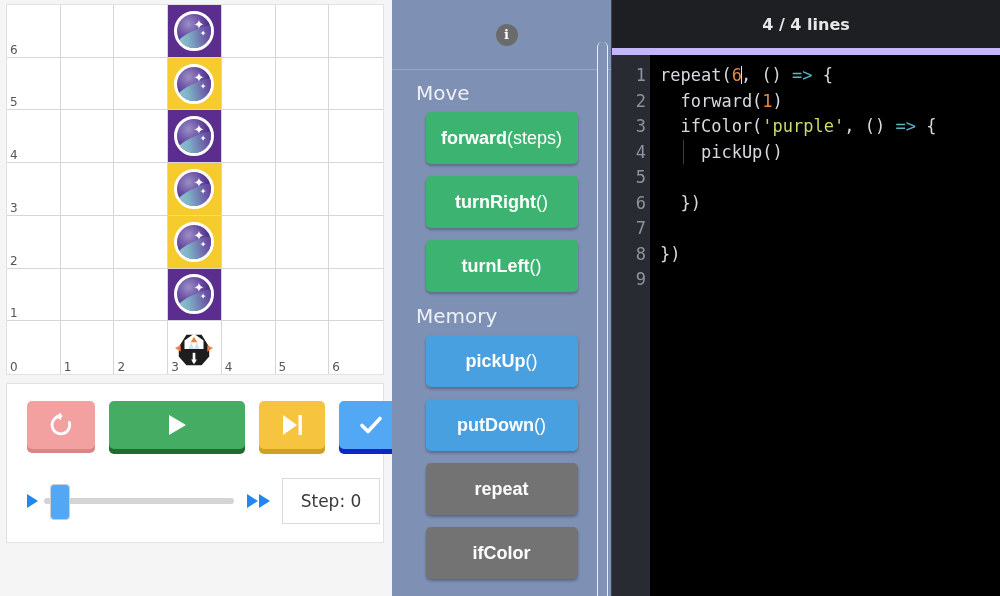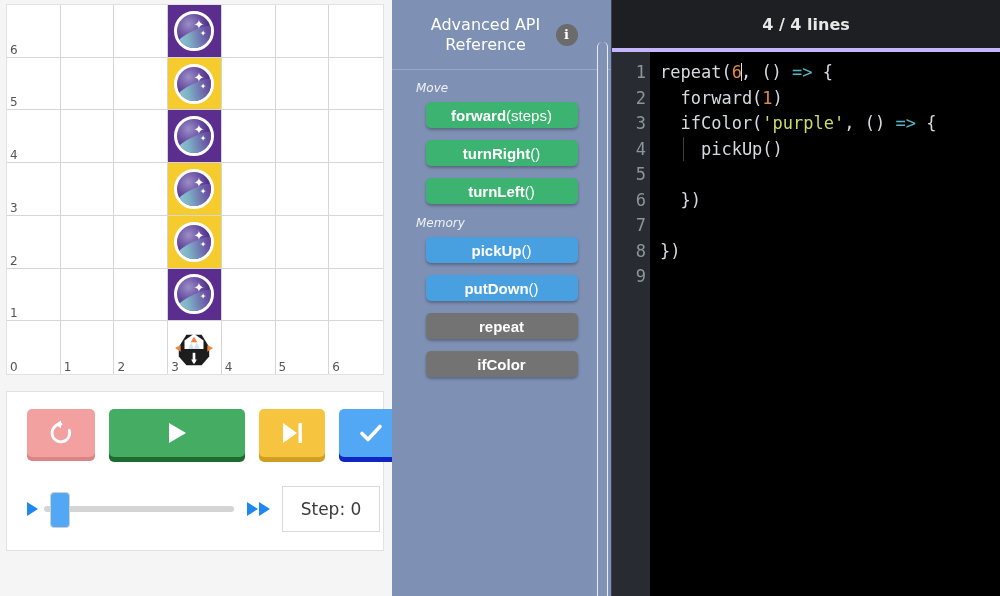--- a/index.html
+++ b/index.html
@@ -51,21 +51,21 @@
   .orb .s1{right:7px;top:4px;font-size:13px;}
   .orb .s2{right:5px;top:16px;font-size:8px;}
 
   .robot{
     position:absolute;left:50%;top:52%;transform:translate(-50%,-50%);
     width:38px;height:38px;
   }
 
   
   .controls-panel{
-    position:absolute;left:6px;top:391px;width:378px;height:160px;
+    position:absolute;left:6px;top:383px;width:378px;height:160px;
     background:#ffffff;border:1px solid #e2e2e2;box-sizing:border-box;
   }
   .btn-row{position:absolute;left:20px;top:17px;display:flex;align-items:flex-start;}
   .xbtn{
     position:relative;height:48px;border:none;border-radius:5px;
     display:flex;align-items:center;justify-content:center;cursor:pointer;padding:0;
     margin-right:14px;
   }
   .xbtn.reset{width:68px;background:#f3a0a0;box-shadow:0 4px 0 0 #d98585;}
   .xbtn.play{width:136px;background:#45ac63;box-shadow:0 5px 0 0 #1f6b2f;}
@@ -98,48 +98,47 @@
   .api-title{
     color:#ffffff;font-size:16px;line-height:20px;text-align:center;
     font-family:"DejaVu Sans", sans-serif;max-width:120px;
   }
   .info-icon{
     width:22px;height:22px;border-radius:50%;background:#6b6b6b;color:#fff;
     display:flex;align-items:center;justify-content:center;font-size:13px;font-weight:bold;
     font-family:"DejaVu Serif", serif;margin-left:10px;flex:none;
   }
   .sect-title{
-    color:#eef1f7;font-size:12px;margin:11px 0 7px 24px;
+    color:#eef1f7;font-size:20px;margin:11px 0 7px 24px;
     font-family:"DejaVu Sans", sans-serif;
-    font-style:italic;
   }
   .api-btn{
-    display:block;width:152px;height:26px;margin:0 auto 12px auto;border:none;border-radius:5px;
-    color:#fff;font-size:15px;cursor:pointer;
+    display:block;width:152px;height:52px;margin:0 auto 12px auto;border:none;border-radius:5px;
+    color:#fff;font-size:18px;cursor:pointer;
     box-shadow:0 2px 3px rgba(0,0,0,.28);
     font-family:"Liberation Sans", sans-serif;
   }
   .api-btn.green{background:#3cb371;}
   .api-btn.blue{background:#49a0e0;}
   .api-btn.pink{background:#737373;}
   .api-btn b{font-weight:bold;}
   .api-btn span.arg{font-weight:normal;}
 
   .panel-scroll{
     position:absolute;right:3px;top:42px;width:9px;bottom:0;
     background:#8192b6;border-left:1px solid #e9edf5;border-right:1px solid #e9edf5;
     border-top-left-radius:5px;border-top-right-radius:5px;
   }
 
   
   .editor-pane{flex:1;height:596px;background:#23262b;position:relative;}
   .editor-header{
     height:48px;background:#1d1f23;display:flex;align-items:center;justify-content:center;
     color:#e8e8e8;font-size:16px;font-weight:bold;font-family:"DejaVu Sans", sans-serif;
-    border-bottom:4px solid #c4b5fd;
+    border-bottom:7px solid #c4b5fd;
   }
   .code-wrap{display:flex;height:548px;font-family:"DejaVu Sans Mono", monospace;font-size:17px;}
   .gutter{width:38px;background:#282c32;padding-top:8px;box-sizing:border-box;position:relative;}
   .gline{
     height:25.5px;line-height:25.5px;color:#8d949e;text-align:right;
     padding-right:4px;box-sizing:border-box;position:relative;
   }
   .gline .fold{position:absolute;right:-9px;top:0;color:#9aa1ab;font-size:9px;line-height:25.5px;}
   .code{flex:1;background:#000000;padding-top:8px;padding-left:10px;box-sizing:border-box;position:relative;}
   .cline{height:25.5px;line-height:25.5px;color:#d6d9de;white-space:pre;}
@@ -322,21 +321,20 @@
             <i></i>
           </div>
         <div class="step-box">Step: 0</div>
       </div>
 
     </div>
   </div>
 
   <div class="api-panel">
     <div class="api-header">
-      <div class="api-title">Advanced API Reference</div>
       <div class="info-icon">i</div>
     </div>
     <div id="api-body">
         <div class="sect-title">Move</div>
         <button class="api-btn green"><b>forward</b><span class="arg">(steps)</span></button>
         <button class="api-btn green"><b>turnRight</b><span class="arg">()</span></button>
         <button class="api-btn green"><b>turnLeft</b><span class="arg">()</span></button>
         <div class="sect-title">Memory</div>
         <button class="api-btn blue"><b>pickUp</b><span class="arg">()</span></button>
         <button class="api-btn blue"><b>putDown</b><span class="arg">()</span></button>

